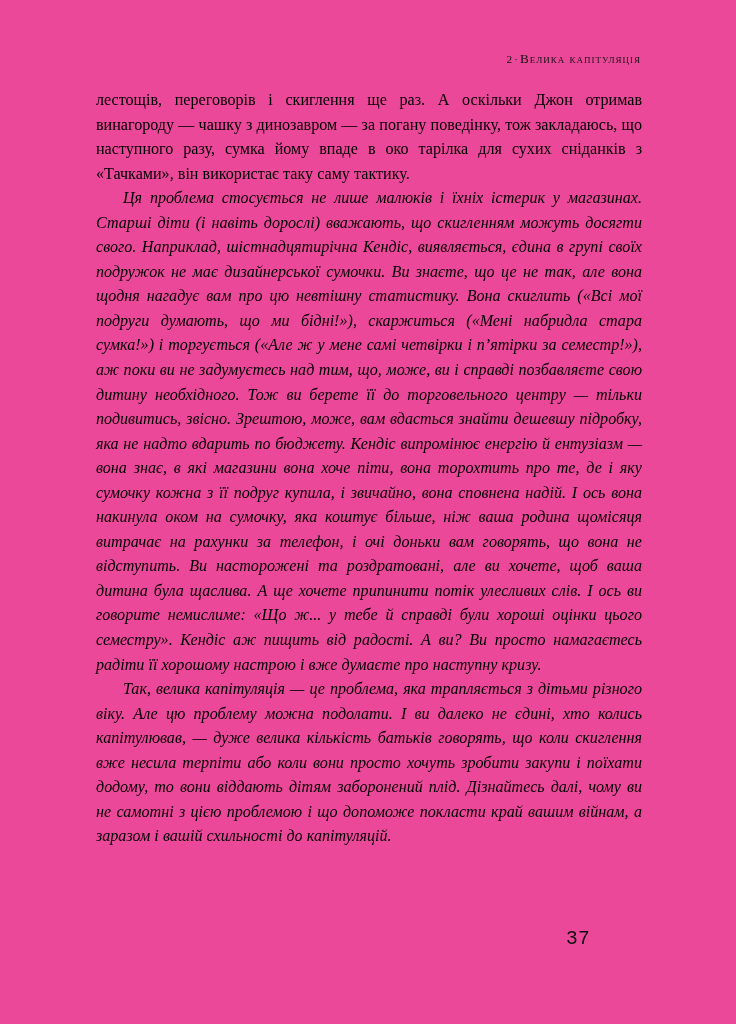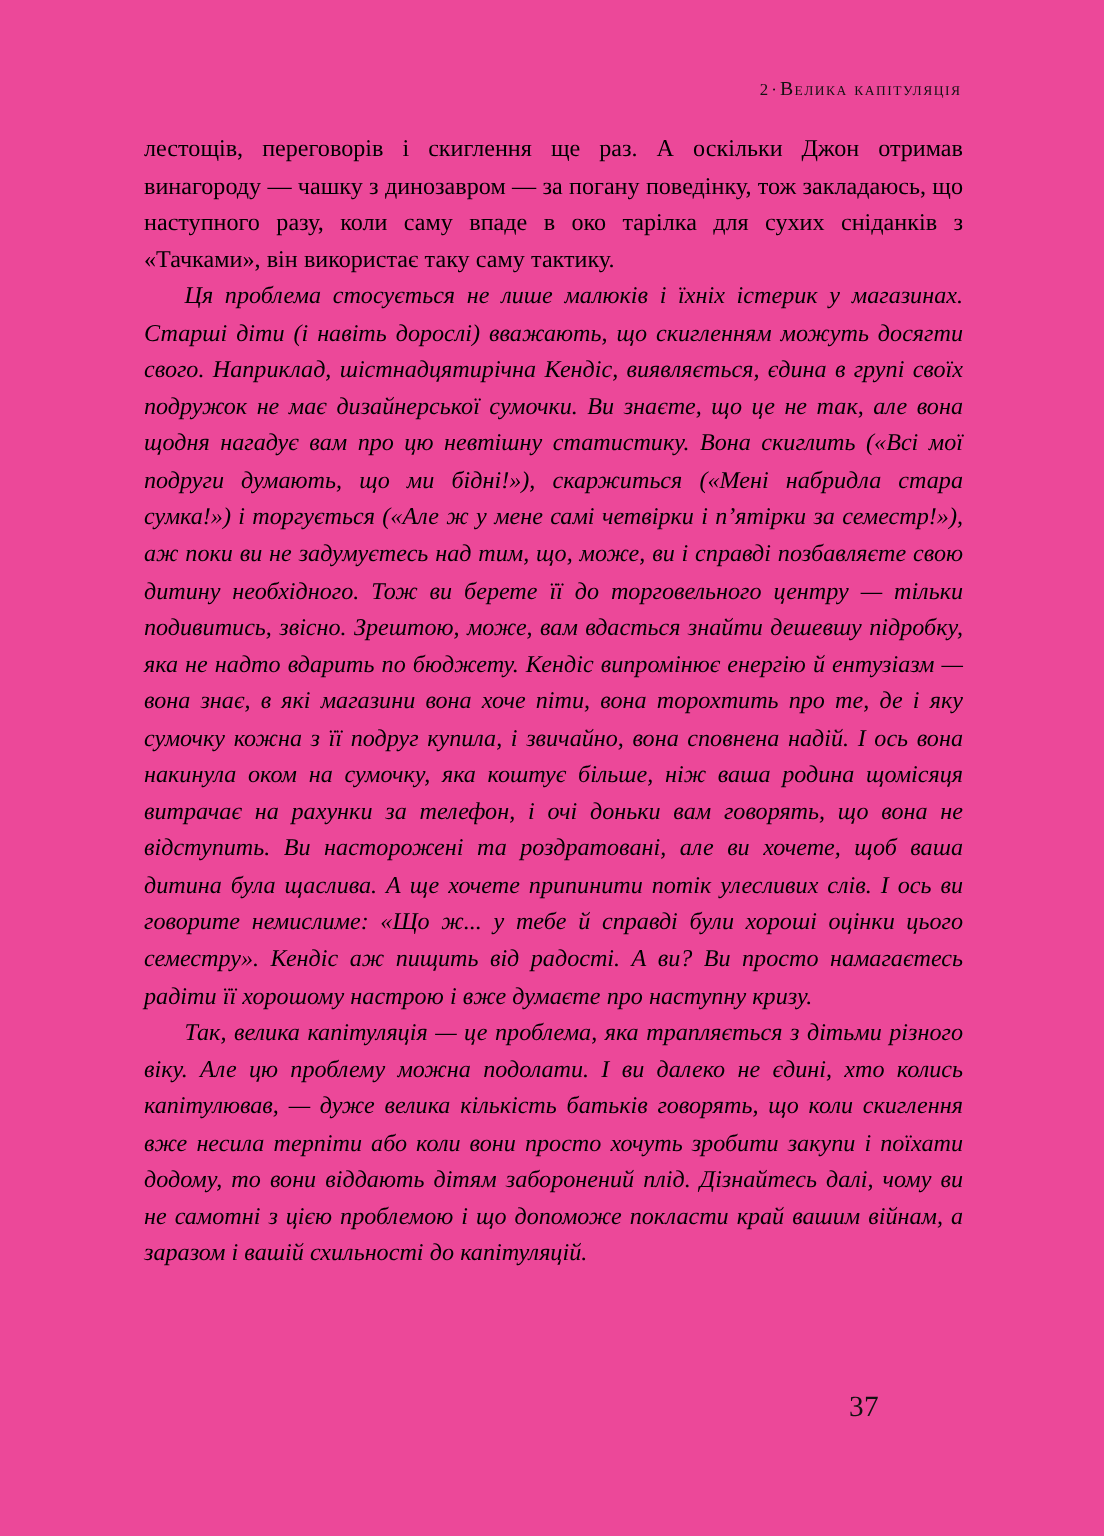--- a/index.html
+++ b/index.html
@@ -74,37 +74,37 @@
   p.para.indent {
     text-indent: 27px;
     font-style: italic;
   }
 
   
   .folio {
     position: absolute;
     top: 927px;
     left: 566px;
-    font-family: Liberation Serif, serif;
+    font-family: Liberation Mono, monospace;
     font-size: 19.5px;
     line-height: 24px;
     color: #111111;
     letter-spacing: 0.2px;
   }
 </style>
 </head>
 <body>
 
 <div class="page">
 
   <div class="running-head">
     <span class="rh-num">2</span><span class="rh-sep">·</span><span class="rh-title">Велика капітуляція</span>
   </div>
 
   <div class="text-block">
-    <p class="para">лестощів, переговорів і скиглення ще раз. А оскільки Джон отримав винагороду — чашку з динозавром — за погану поведінку, тож закладаюсь, що наступного разу, коли саму впаде в око тарілка для сухих сніданків з «Тачками», він використає таку саму тактику.</p>
+    <p class="para">лестощів, переговорів і скиглення ще раз. А оскільки Джон отримав винагороду — чашку з динозавром — за погану поведінку, тож закладаюсь, що наступного разу, сумка йому впаде в око тарілка для сухих сніданків з «Тачками», він використає таку саму тактику.</p>
     <p class="para indent">Ця проблема стосується не лише малюків і їхніх істерик у магазинах. Старші діти (і навіть дорослі) вважають, що скигленням можуть досягти свого. Наприклад, шістнадцятирічна Кендіс, виявляється, єдина в групі своїх подружок не має дизайнерської сумочки. Ви знаєте, що це не так, але вона щодня нагадує вам про цю невтішну статистику. Вона скиглить («Всі мої подруги думають, що ми бідні!»), скаржиться («Мені набридла стара сумка!») і торгується («Але ж у мене самі четвірки і п’ятірки за семестр!»), аж поки ви не задумуєтесь над тим, що, може, ви і справді позбавляєте свою дитину необхідного. Тож ви берете її до торговельного центру — тільки подивитись, звісно. Зрештою, може, вам вдасться знайти дешевшу підробку, яка не надто вдарить по бюджету. Кендіс випромінює енергію й ентузіазм — вона знає, в які магазини вона хоче піти, вона торохтить про те, де і яку сумочку кожна з її подруг купила, і звичайно, вона сповнена надій. І ось вона накинула оком на сумочку, яка коштує більше, ніж ваша родина щомісяця витрачає на рахунки за телефон, і очі доньки вам говорять, що вона не відступить. Ви насторожені та роздратовані, але ви хочете, щоб ваша дитина була щаслива. А ще хочете припинити потік улесливих слів. І ось ви говорите немислиме: «Що ж... у тебе й справді були хороші оцінки цього семестру». Кендіс аж пищить від радості. А ви? Ви просто намагаєтесь радіти її хорошому настрою і вже думаєте про наступну кризу.</p>
     <p class="para indent">Так, велика капітуляція — це проблема, яка трапляється з дітьми різного віку. Але цю проблему можна подолати. І ви далеко не єдині, хто колись капітулював, — дуже велика кількість батьків говорять, що коли скиглення вже несила терпіти або коли вони просто хочуть зробити закупи і поїхати додому, то вони віддають дітям заборонений плід. Дізнайтесь далі, чому ви не самотні з цією проблемою і що допоможе покласти край вашим війнам, а заразом і вашій схильності до капітуляцій.</p>
   </div>
 
   <div class="folio">37</div>
 
 </div>
 
 </body></html>

